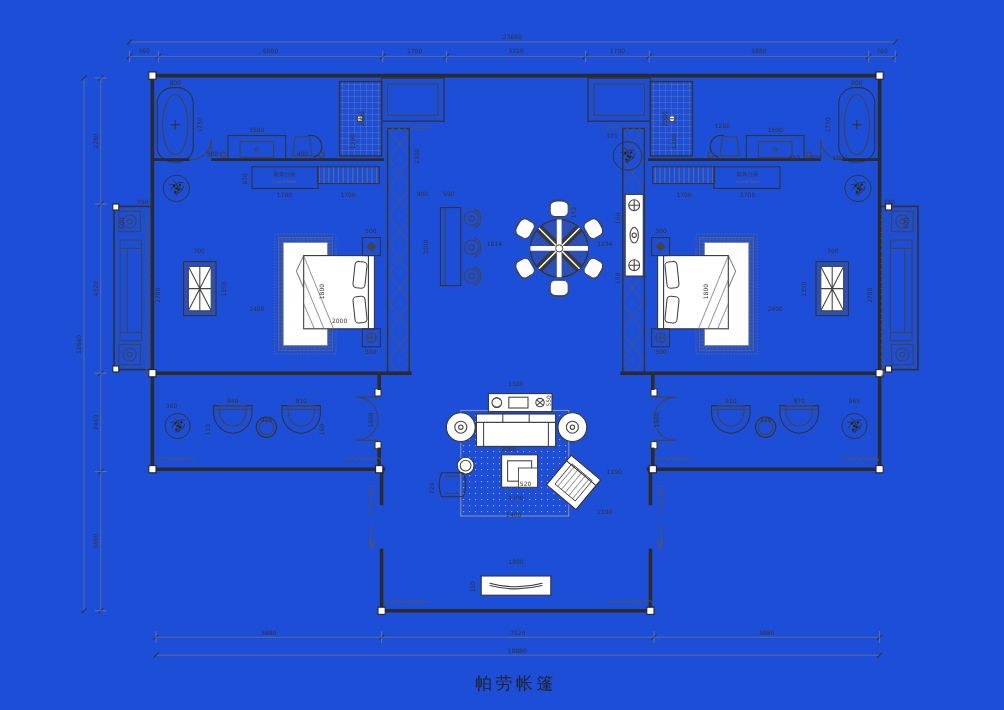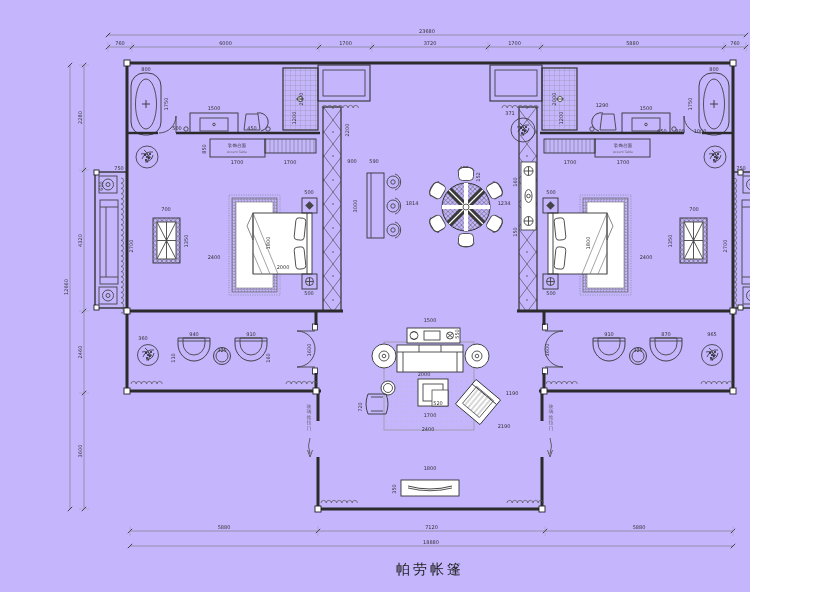--- a/index.html
+++ b/index.html
@@ -1,16 +1,16 @@
 <!DOCTYPE html>
 <html><head>
 <meta charset="utf-8">
 <style>
   html,body{margin:0;padding:0;background:#fff;}
-  .stage{position:relative;width:750px;height:592px;background:#c4b5fd;overflow:hidden;
+  .stage{position:relative;width:837px;height:592px;background:#1d4ed8;overflow:hidden;
          font-family:"DejaVu Sans",sans-serif;}
   svg text{user-select:none;}
 </style>
 </head>
 <body>
 
 <div class="stage">
 <svg id="plan" width="837" height="592" viewBox="0 0 837 592" xmlns="http://www.w3.org/2000/svg">
   <defs>
     <pattern id="grid" width="5" height="5" patternUnits="userSpaceOnUse">

